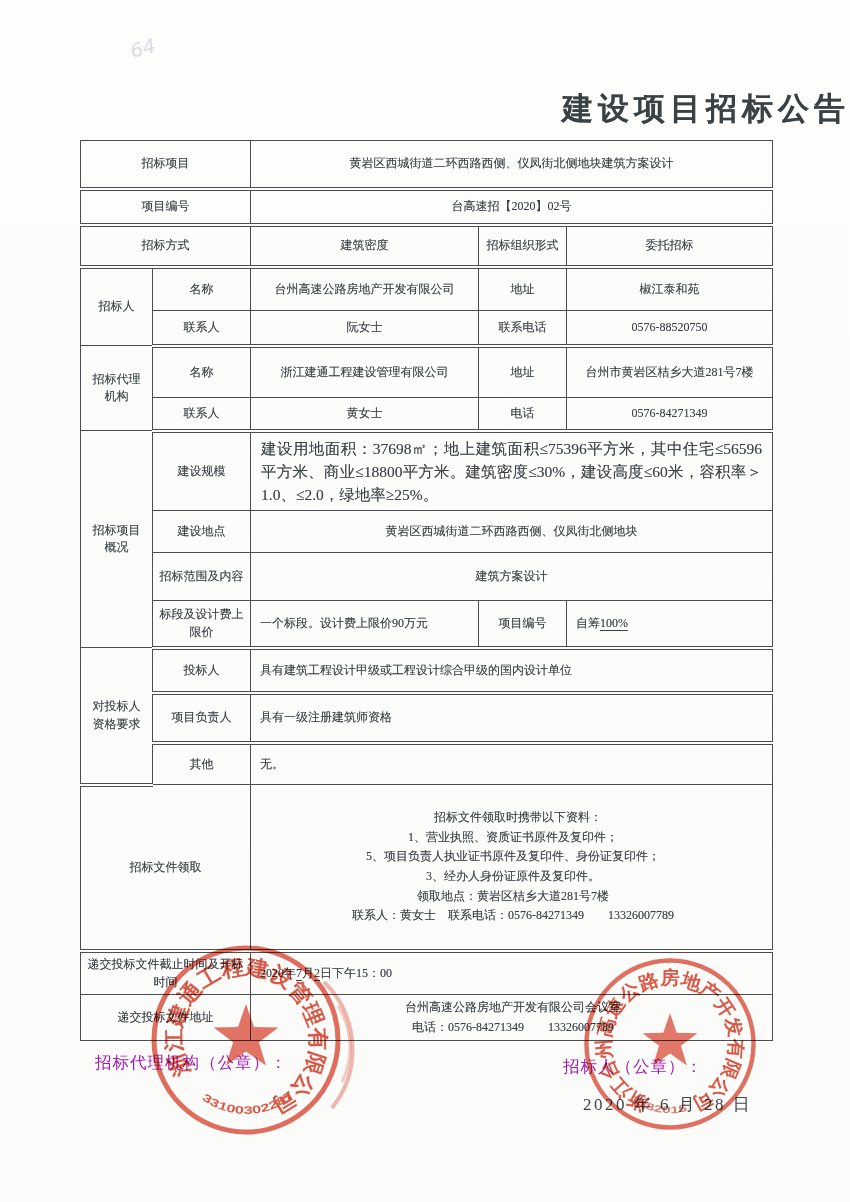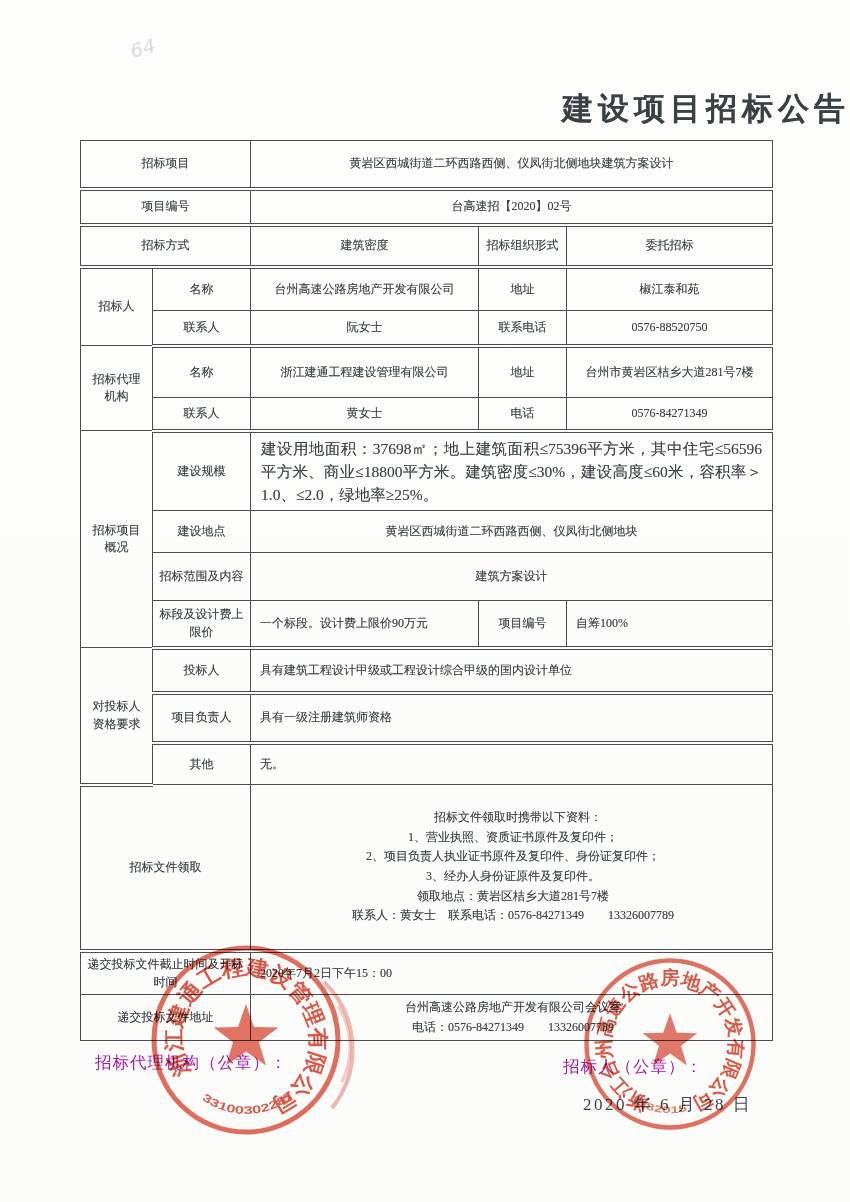--- a/index.html
+++ b/index.html
@@ -28,21 +28,21 @@
   .doc td{
     border:1.6px solid #4b4e50;
     font-size:12px;line-height:1.42;color:#3c4347;
     text-align:center;vertical-align:middle;
     padding:2px 6px;word-break:break-all;
     text-shadow:0 0 .4px rgba(60,67,71,.45);
   }
   tr.dbl>td{border-bottom:4px double #4b4e50;}
   .doc td.lt{text-align:left;padding-left:9px;}
   .doc td.just{text-align:justify;padding:4px 10px;font-size:15.5px;line-height:1.5;}
-  .u{text-underline-offset:3px;}
+  .u{text-decoration:underline;text-underline-offset:3px;}
   .mlines div{text-align:center;line-height:1.64;}
   .foot{position:absolute;font-size:16.5px;color:#a21caf;letter-spacing:1px;}
   #foot-agency{left:95px;top:1052px;}
   #foot-tenderer{left:563px;top:1056px;}
   #foot-date{left:583px;top:1093px;font-size:17px;letter-spacing:2.5px;color:#3f464b;}
   svg.seal{position:absolute;mix-blend-mode:multiply;opacity:.88;}
   #seal-agency{left:126px;top:920px;}
   #seal-tenderer{left:574px;top:948px;}
   .seal text{font-family:"Liberation Sans",sans-serif;font-weight:bold;fill:#d8432f;}
 </style>
@@ -132,21 +132,21 @@
     </tr>
     <tr style="height:42px">
       <td>其他</td>
       <td colspan="3" class="lt">无。</td>
     </tr>
     <tr class="dbl" style="height:166px">
       <td colspan="2">招标文件领取</td>
       <td colspan="3" class="lt mlines">
         <div style="text-indent:10px">招标文件领取时携带以下资料：</div>
         <div>1、营业执照、资质证书原件及复印件；</div>
-        <div>2、项目负责人执业证书原件及复印件、身份证复印件；</div>
+        <div>5、项目负责人执业证书原件及复印件、身份证复印件；</div>
         <div>3、经办人身份证原件及复印件。</div>
         <div>领取地点：黄岩区桔乡大道281号7楼</div>
         <div>联系人：黄女士　联系电话：0576-84271349　　13326007789</div>
       </td>
     </tr>
     <tr style="height:44px">
       <td colspan="2">递交投标文件截止时间及开标时间</td>
       <td colspan="3" class="lt"><span>2020年</span><span class="u">7</span><span>月</span><span class="u">2</span><span>日下午15：00</span></td>
     </tr>
     <tr style="height:46px">

